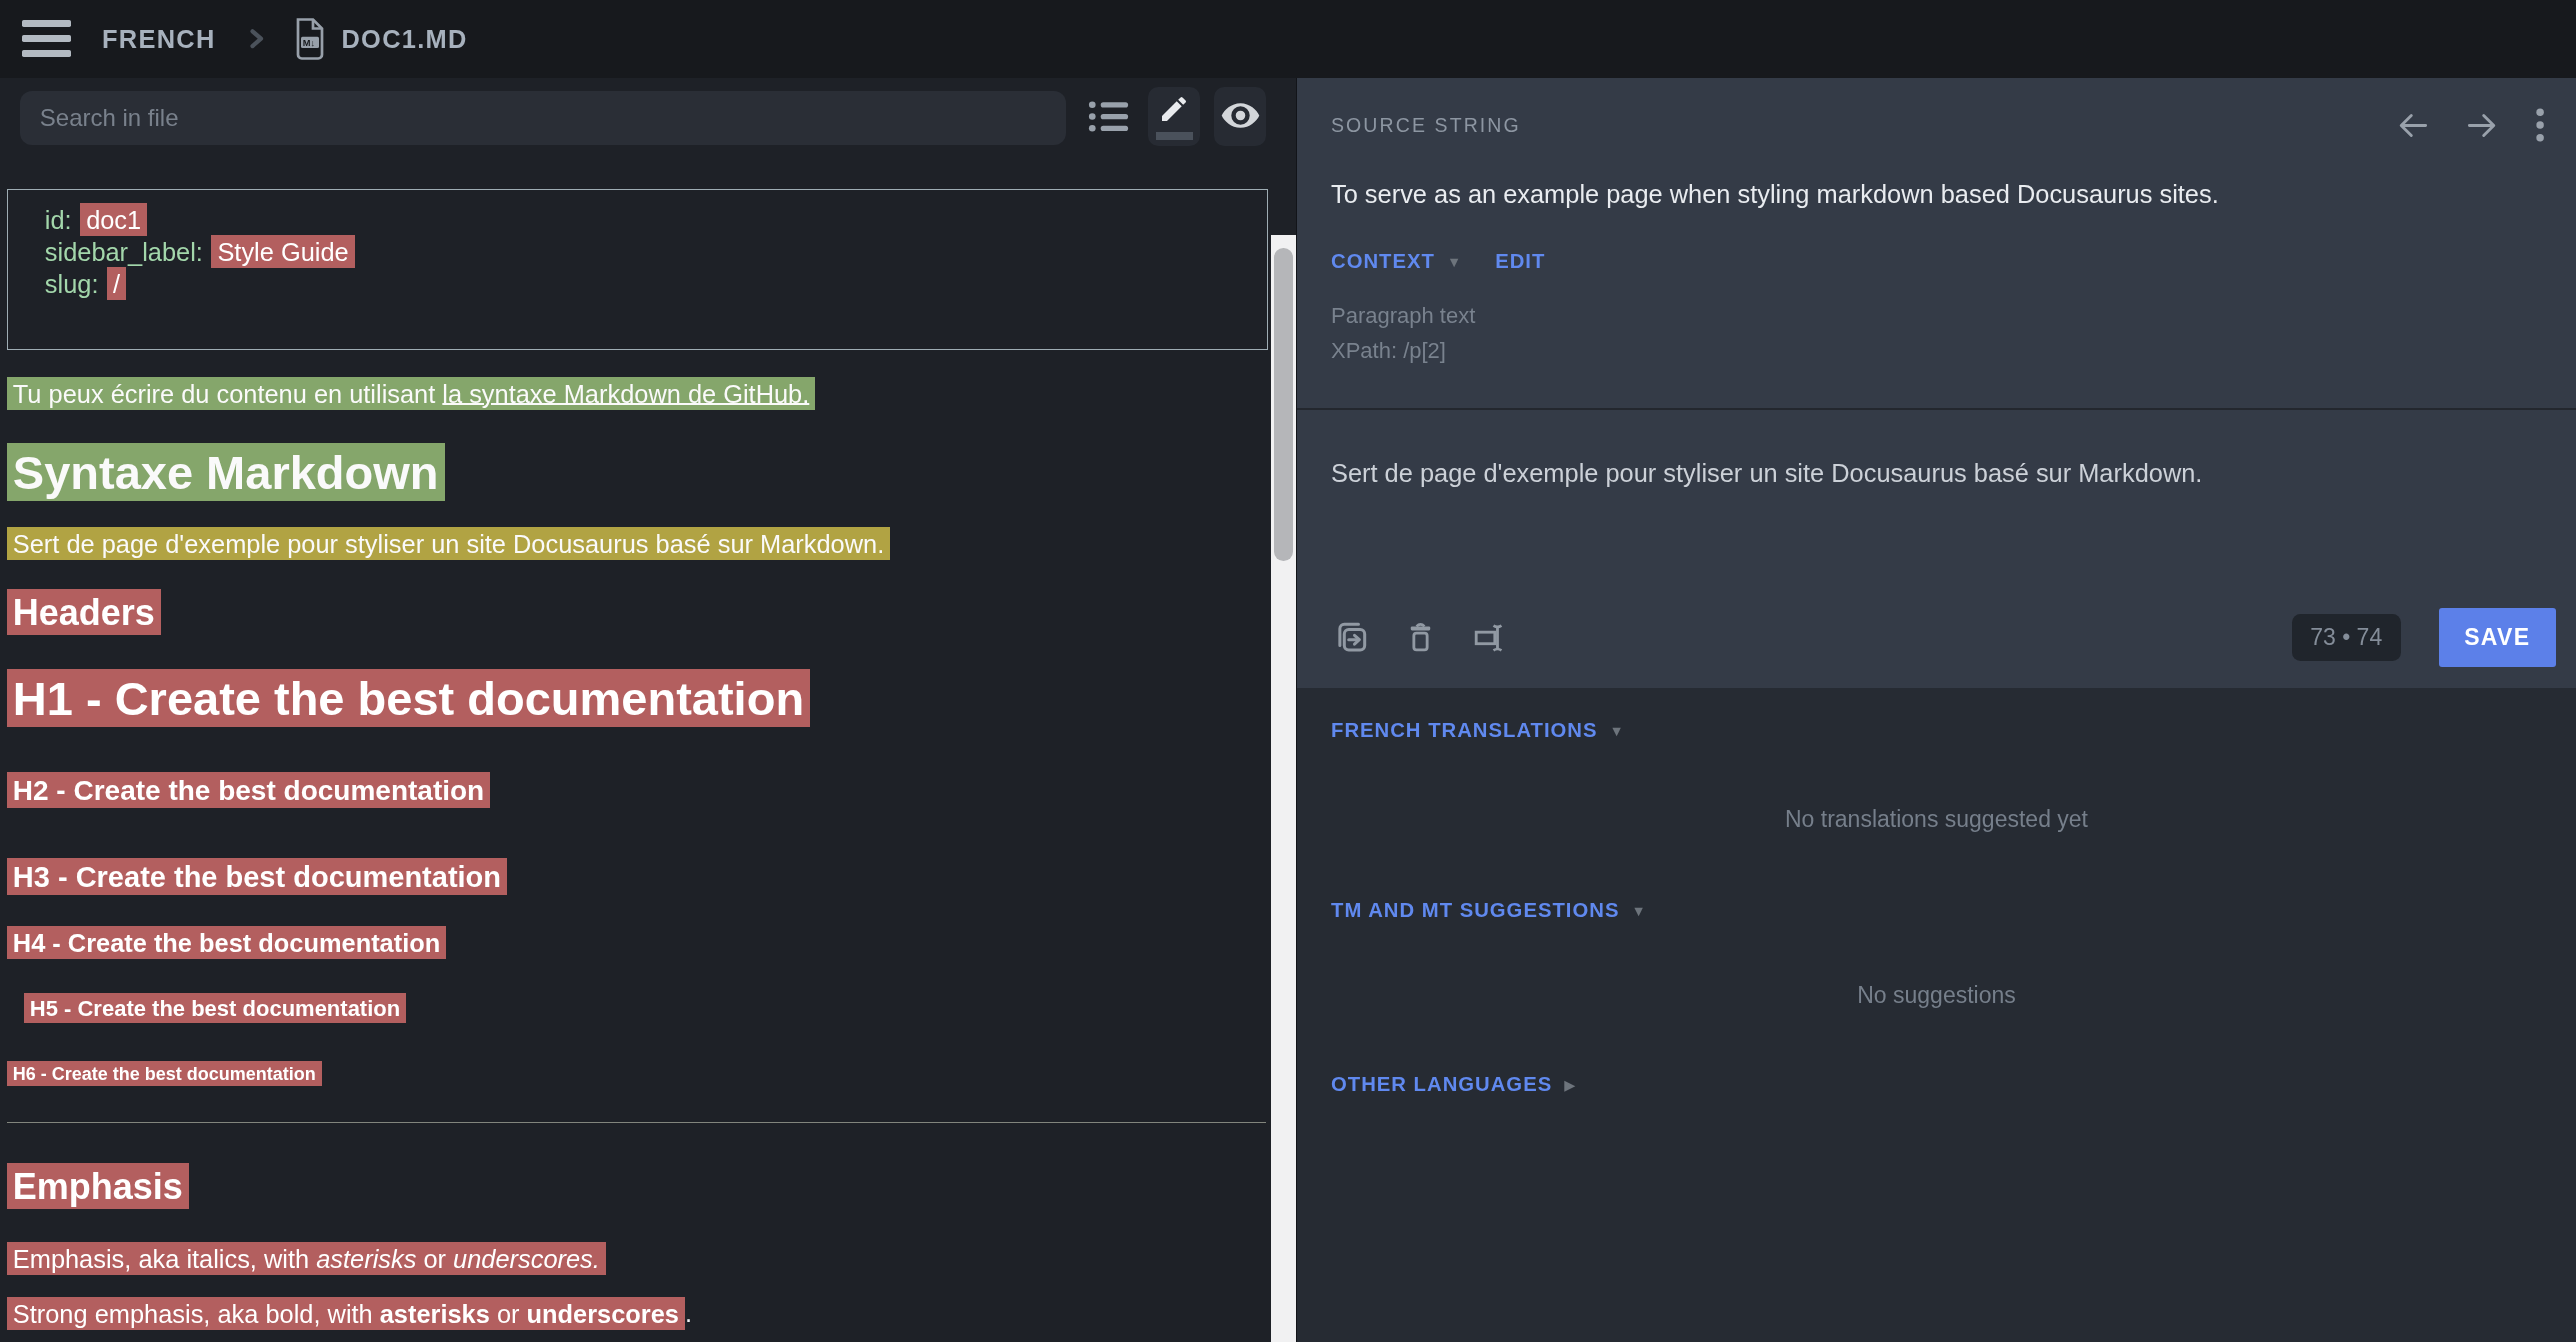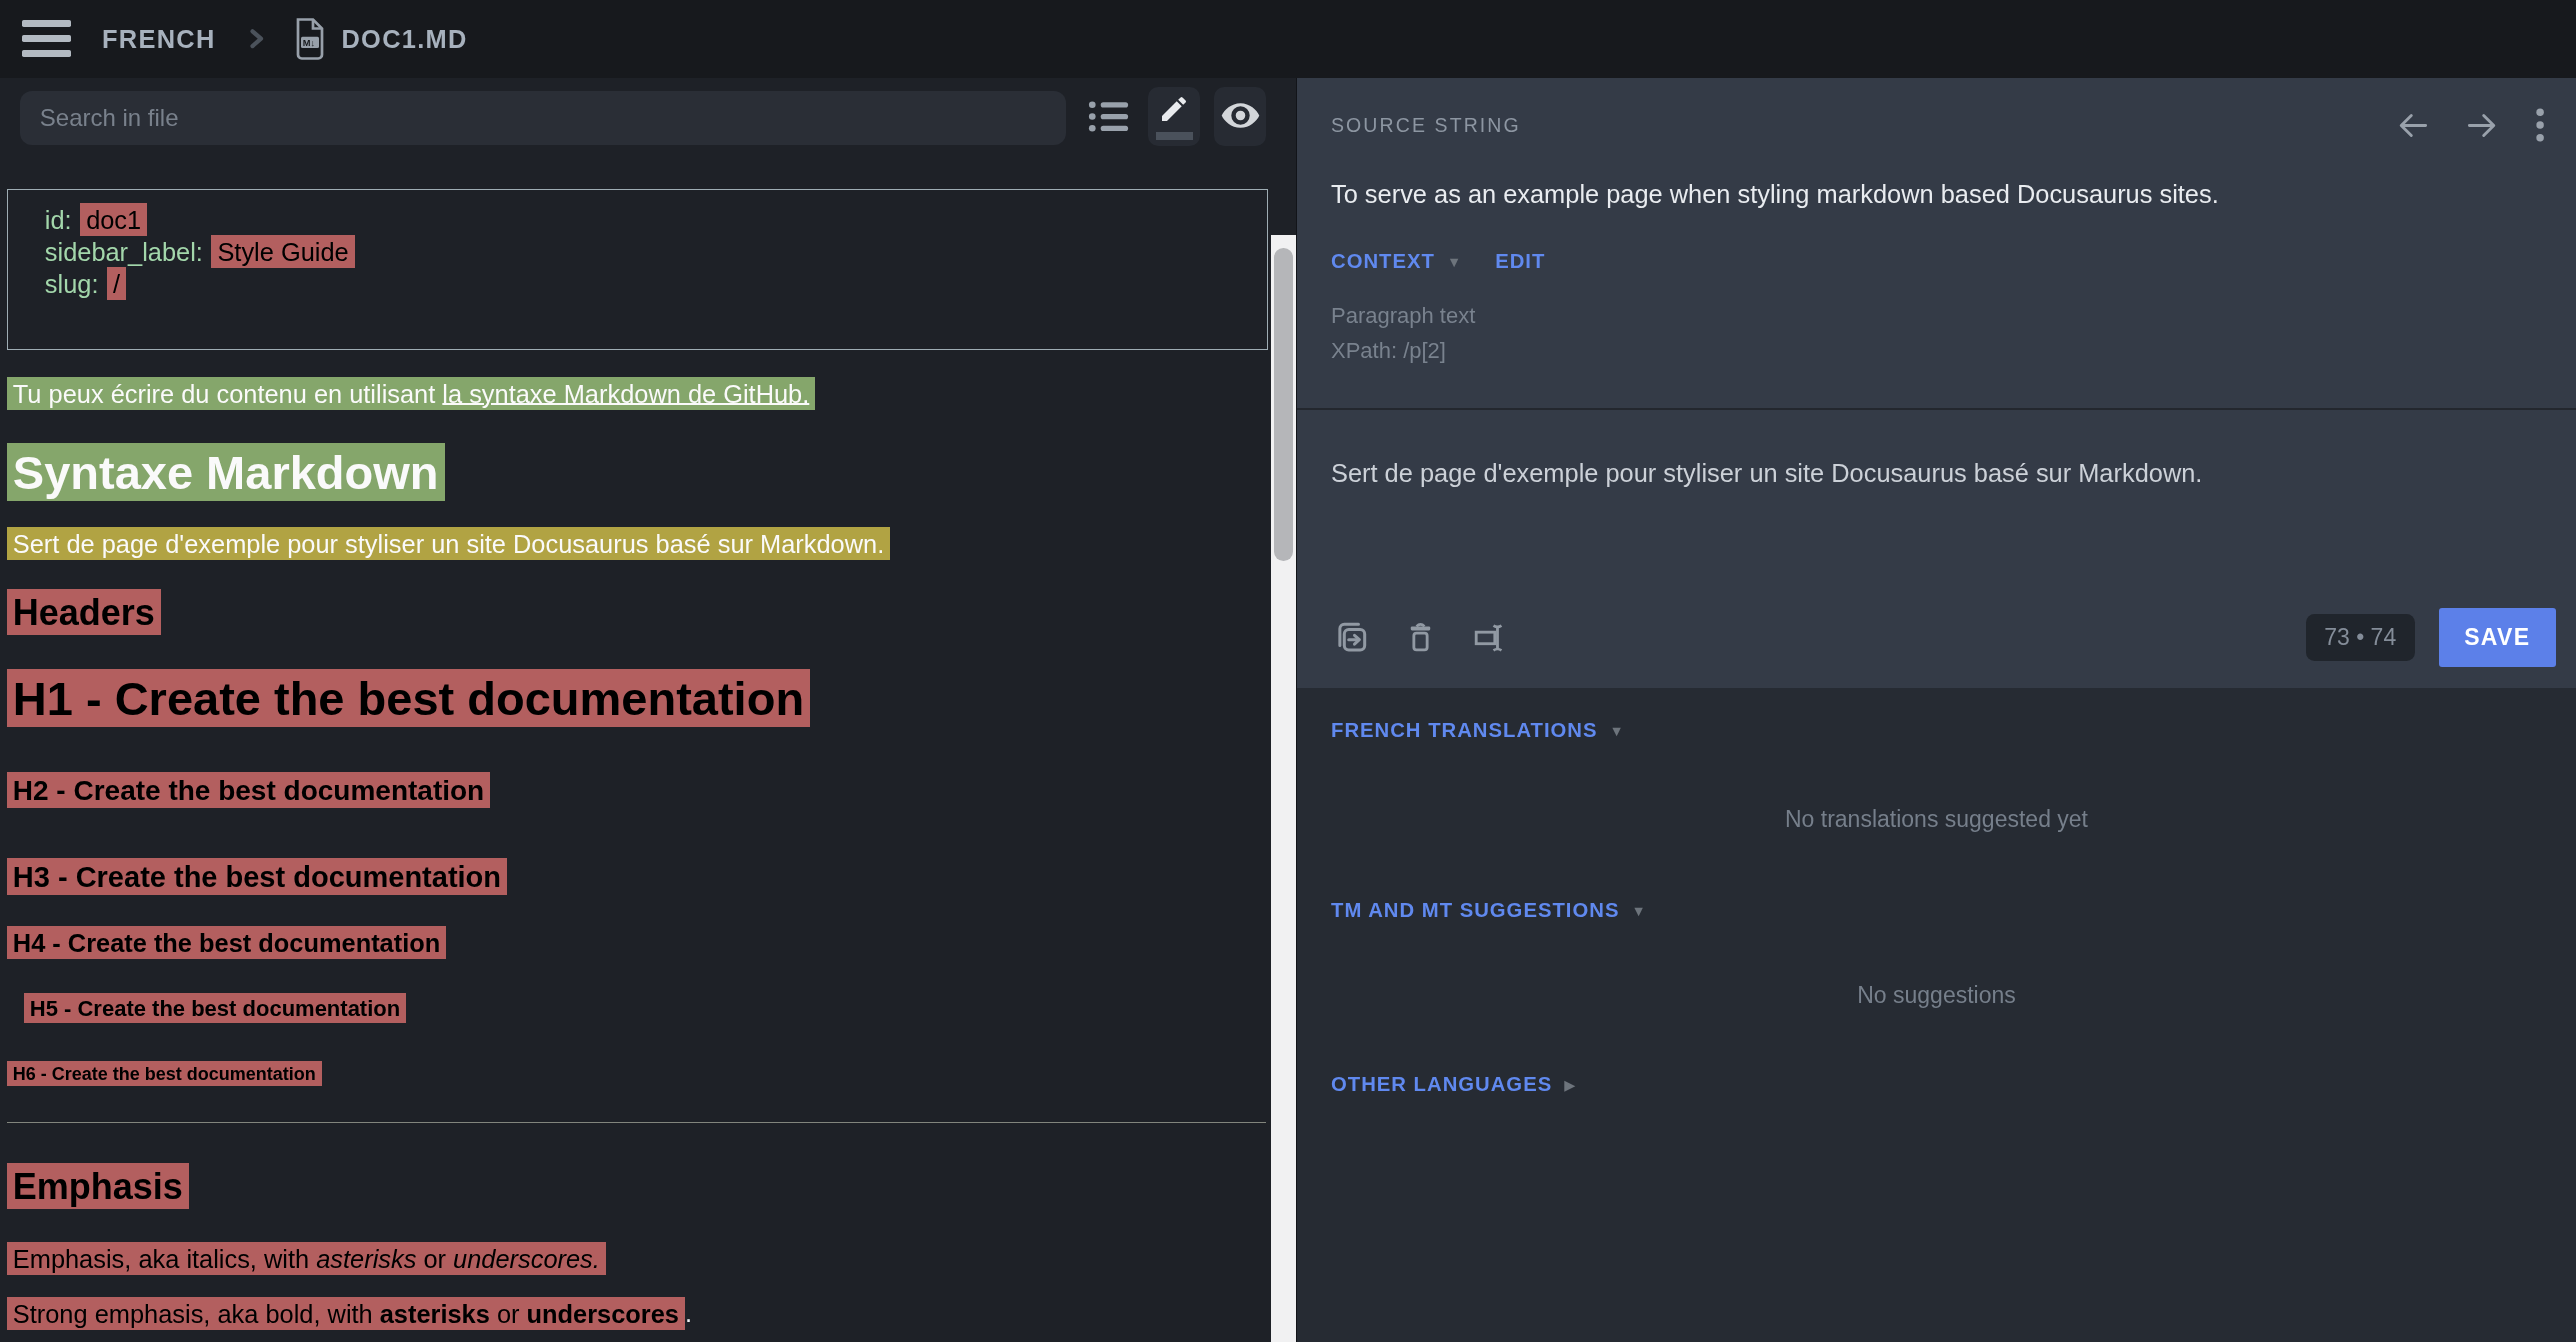--- a/index.html
+++ b/index.html
@@ -31,21 +31,21 @@
   .mode-btn.preview { left:1214px; }
   .pencil-underline { width:37px; height:8.5px; background:#4a515b; margin-top:3.4px; }
 
   
   .doc { position:absolute; left:6.8px; top:111px; width:1261px; color:#f0f2f4; }
   .frontmatter { border:1.7px solid #9fadb4; padding:13.5px 37px 18.6px 37px;
     margin-bottom:25.4px; height:161px; }
   .fm-line { font-size:25.4px; line-height:32px; }
   .fm-key { color:#a3d7ab; margin-right:8.5px; }
   .hl { padding:2.5px 6px; }
-  .hl-red { background:#b35f5f; color:#000000; }
+  .hl-red { background:#b35f5f; color:#ffffff; }
   .hl-green { background:#85a66b; color:#fafafa; }
   .hl-yellow { background:#b1a343; color:#fafafa; }
   .doc-link { color:inherit; text-decoration:underline; text-decoration-thickness:1.7px; cursor:pointer; }
   .p1 { font-size:25.4px; line-height:37px; margin-bottom:30.5px; }
   .h1-md { font-size:47px; font-weight:bold; line-height:59px; margin-bottom:24px; }
   .p-yellow { font-size:25.4px; line-height:37px; margin-bottom:24px; }
   .h2-headers { font-size:36px; font-weight:bold; line-height:52px; margin-bottom:24px; }
   .h1-item { font-size:47px; font-weight:bold; line-height:71px; margin-bottom:30.5px; }
   .h2-item { font-size:28px; font-weight:bold; line-height:52px; margin-bottom:41px; }
   .h3-item { font-size:29px; font-weight:bold; line-height:39px; margin-bottom:29px; }
@@ -86,21 +86,21 @@
   .context-meta { position:absolute; left:34px; top:220px; font-size:22px;
     line-height:35px; color:#79828e; }
   .card-divider { position:absolute; left:0; right:0; top:330px; height:1.7px;
     background:#23272e; }
   .translation-text { position:absolute; left:34px; right:34px; top:377px;
     font-size:25.4px; line-height:36px; color:#ccd1d8; cursor:text; }
   .card-toolbar { position:absolute; left:34px; right:20.3px; bottom:18.6px; height:64px;
     display:flex; align-items:center; justify-content:space-between; }
   .tool-icons { display:flex; align-items:center; gap:30.5px; color:#9199a3; }
   .tool-icons svg { cursor:pointer; }
-  .toolbar-right { display:flex; align-items:center; gap:24px; }
+  .toolbar-right { display:flex; align-items:center; gap:38px; }
   .char-badge { height:47px; line-height:47px; padding:0 18.6px; border-radius:8.5px;
     background:#20252c; color:#848d99; font-size:23px; }
   .save-btn { height:59px; padding:0 25.4px; border:none; border-radius:3px;
     background:#5c80e9; color:#ffffff; font-size:23px; font-weight:bold;
     letter-spacing:1.3px; font-family:"Liberation Sans",sans-serif; cursor:pointer; }
   .sec-row { position:absolute; left:34px; display:flex; align-items:center; }
   .sec-fr { top:641px; } .sec-tm { top:821px; } .sec-other { top:995px; }
   .empty-state { position:absolute; left:0; width:100%; text-align:center;
     font-size:23px; color:#767f8b; }
   .empty-fr { top:728px; } .empty-tm { top:904px; }

